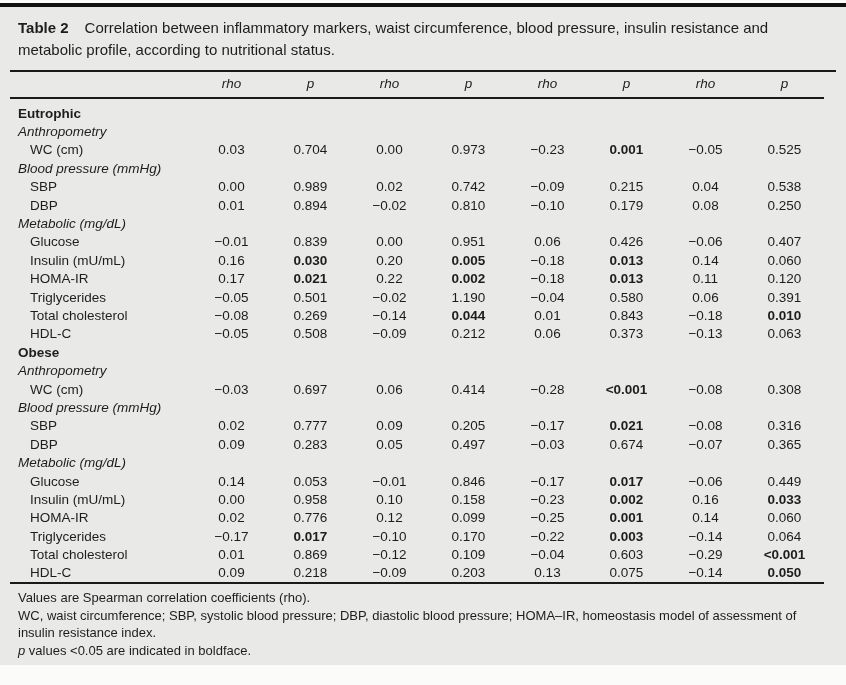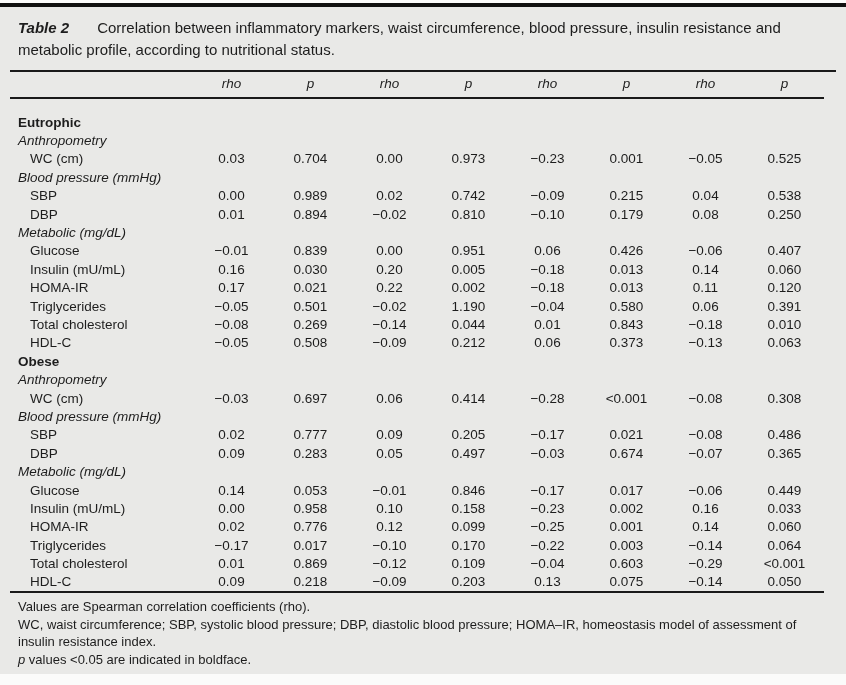--- a/index.html
+++ b/index.html
@@ -18,21 +18,21 @@
     border-top:4px solid #101010;
     padding:0 10px 6px 10px;
   }
   
   .caption {
     padding:10px 8px 9px 8px;
     border-bottom:2px solid #1a1a1a;
     font-size:15px;
     line-height:22px;
   }
-  .cap-label { font-weight:bold; margin-right:28px;font-style:italic; }
+  .cap-label { font-weight:bold; margin-right:16px; }
   
   table.tbl {
     border-collapse:collapse;
     table-layout:fixed;
     width:814px;
     border-bottom:2px solid #1a1a1a;
   }
   col.c-label { width:182px; }
   col.c-num { width:79px; }
   thead th { font-weight:normal; vertical-align:bottom; }
@@ -45,28 +45,28 @@
   }
   tr.subheader-row th {
     border-bottom:2px solid #1a1a1a;
     padding:4px 0 6px 0;
     text-align:center;
     font-style:italic;
     font-size:13.5px;
   }
   tr.subheader-row th.lblcol { border-bottom:2px solid #1a1a1a; }
   tbody { font-size:13.5px; }
-  tbody tr:first-child td { padding-top:14px; }
+  tbody tr:first-child td { padding-top:5px; }
   tbody td { height:18.4px; padding:0; vertical-align:middle; }
   td.lbl { text-align:left; padding-left:8px; white-space:nowrap; }
   td.lbl.section { font-weight:bold; }
   td.lbl.subsection { font-style:italic; }
   td.lbl.indent { padding-left:20px; }
   td.num { text-align:center; }
-  td.num.bold { font-weight:normal; }
+  td.num.bold { font-weight:bold; }
   
   .footnotes { padding:5px 8px 0 8px; font-size:13px; line-height:17.5px; }
   .fn { }
 </style>
 </head>
 <body>
 
 <div class="sheet">
 
   <div class="caption">
@@ -232,21 +232,21 @@
         </tr>
         <tr>
           <td class="lbl indent">SBP</td>
           <td class="num">0.02</td>
           <td class="num">0.777</td>
           <td class="num">0.09</td>
           <td class="num">0.205</td>
           <td class="num">−0.17</td>
           <td class="num bold">0.021</td>
           <td class="num">−0.08</td>
-          <td class="num">0.486</td>
+          <td class="num">0.316</td>
         </tr>
         <tr>
           <td class="lbl indent">DBP</td>
           <td class="num">0.09</td>
           <td class="num">0.283</td>
           <td class="num">0.05</td>
           <td class="num">0.497</td>
           <td class="num">−0.03</td>
           <td class="num">0.674</td>
           <td class="num">−0.07</td>

